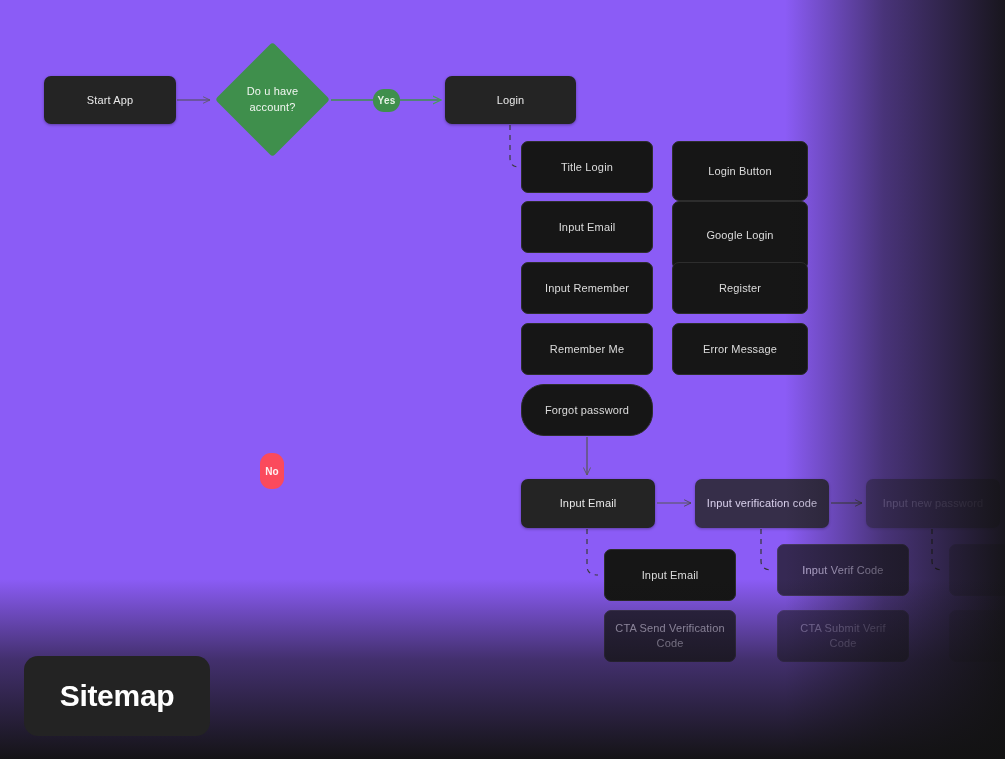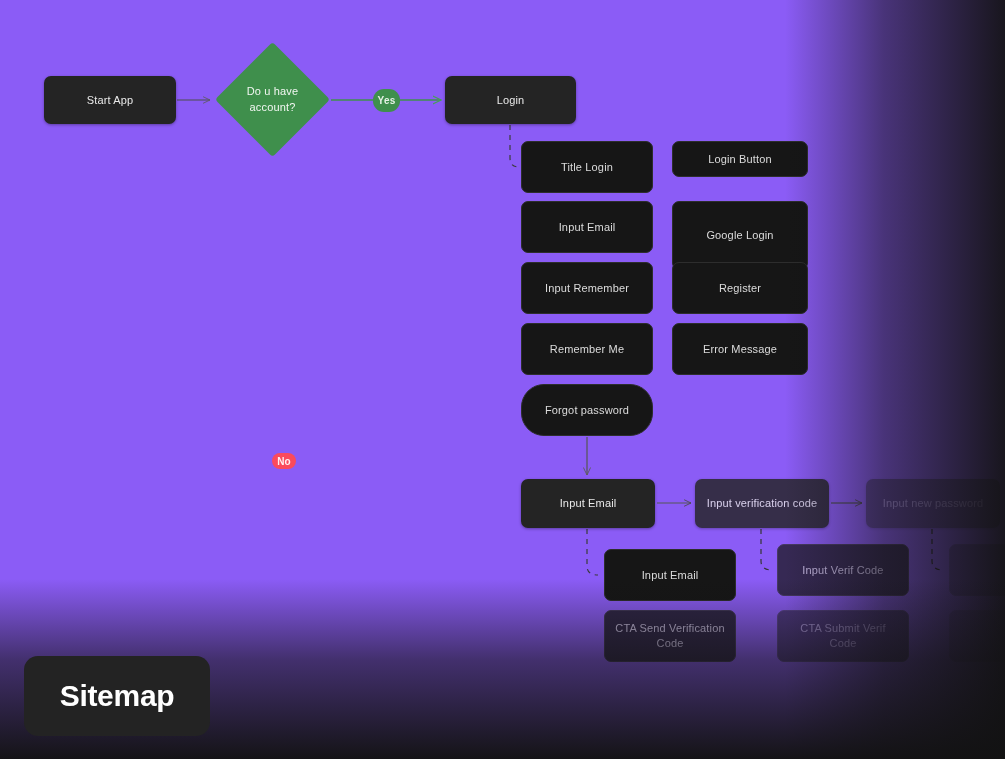--- a/index.html
+++ b/index.html
@@ -247,21 +247,21 @@
       </div>
       <div class="node child" id="node-input-password" style="left: 521px; top: 262px; width: 132px; height: 52px; opacity: 1;">
         <span>Input Remember</span>
       </div>
       <div class="node child" id="node-remember-me" style="left: 521px; top: 323px; width: 132px; height: 52px; opacity: 1;">
         <span>Remember Me</span>
       </div>
       <div class="node child" id="node-forgot-password" style="left: 521px; top: 384px; width: 132px; height: 52px; opacity: 1; border-radius: 23px;">
         <span>Forgot password</span>
       </div>
-      <div class="node child" id="node-login-button" style="left: 672px; top: 141px; width: 136px; height: 36px; opacity: 1;">
+      <div class="node child" id="node-login-button" style="left: 672px; top: 141px; width: 136px; height: 60px; opacity: 1;">
         <span>Login Button</span>
       </div>
       <div class="node child" id="node-google-login" style="left: 672px; top: 201px; width: 136px; height: 69px; opacity: 1;">
         <span>Google Login</span>
       </div>
       <div class="node child" id="node-register" style="left: 672px; top: 262px; width: 136px; height: 52px; opacity: 1;">
         <span>Register</span>
       </div>
       <div class="node child" id="node-error-message" style="left: 672px; top: 323px; width: 136px; height: 52px; opacity: 1;">
         <span>Error Message</span>
@@ -292,21 +292,21 @@
       </div>
       <div class="node child" id="node-child-cta-new-password" style="left: 949px; top: 610px; width: 132px; height: 52px; opacity: 0.18;">
         <span>CTA</span>
       </div>
     </div>
 
   <div id="badge-layer">
       <div class="badge yes" id="badge-yes" style="left: 373px; top: 89px; width: 27px; height: 23px;">
         <span>Yes</span>
       </div>
-      <div class="badge no" id="badge-no" style="left: 260px; top: 453px; width: 24px; height: 16px; margin-left: 12px;">
+      <div class="badge no" id="badge-no" style="left: 260px; top: 453px; width: 24px; height: 36px;">
         <span>No</span>
       </div>
     </div>
 
   <div class="fade" id="fade-right"></div>
   <div class="fade" id="fade-bottom"></div>
 
   <div id="title-pill">
     <span>Sitemap</span>
   </div>

